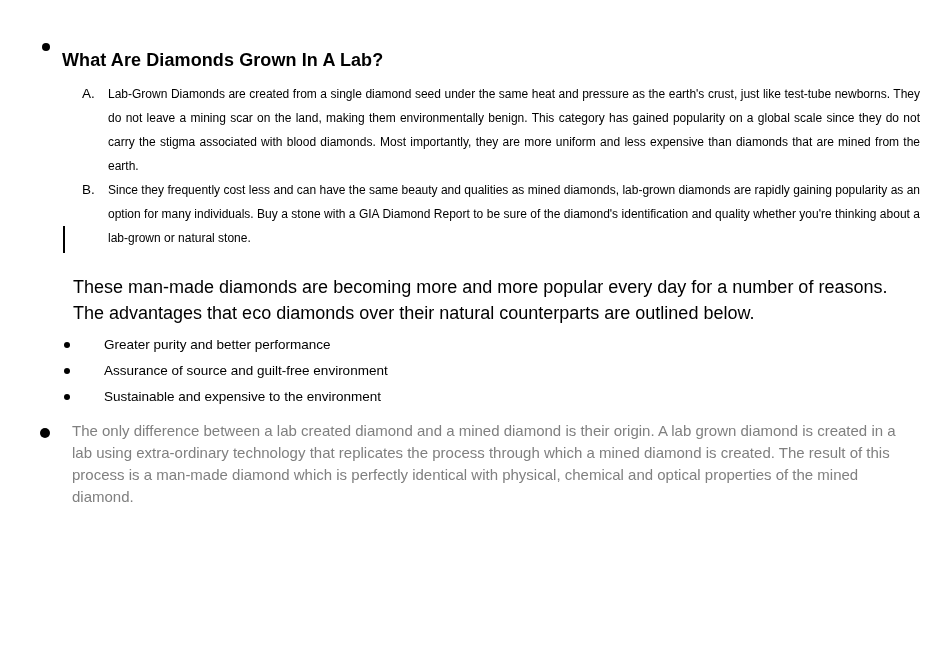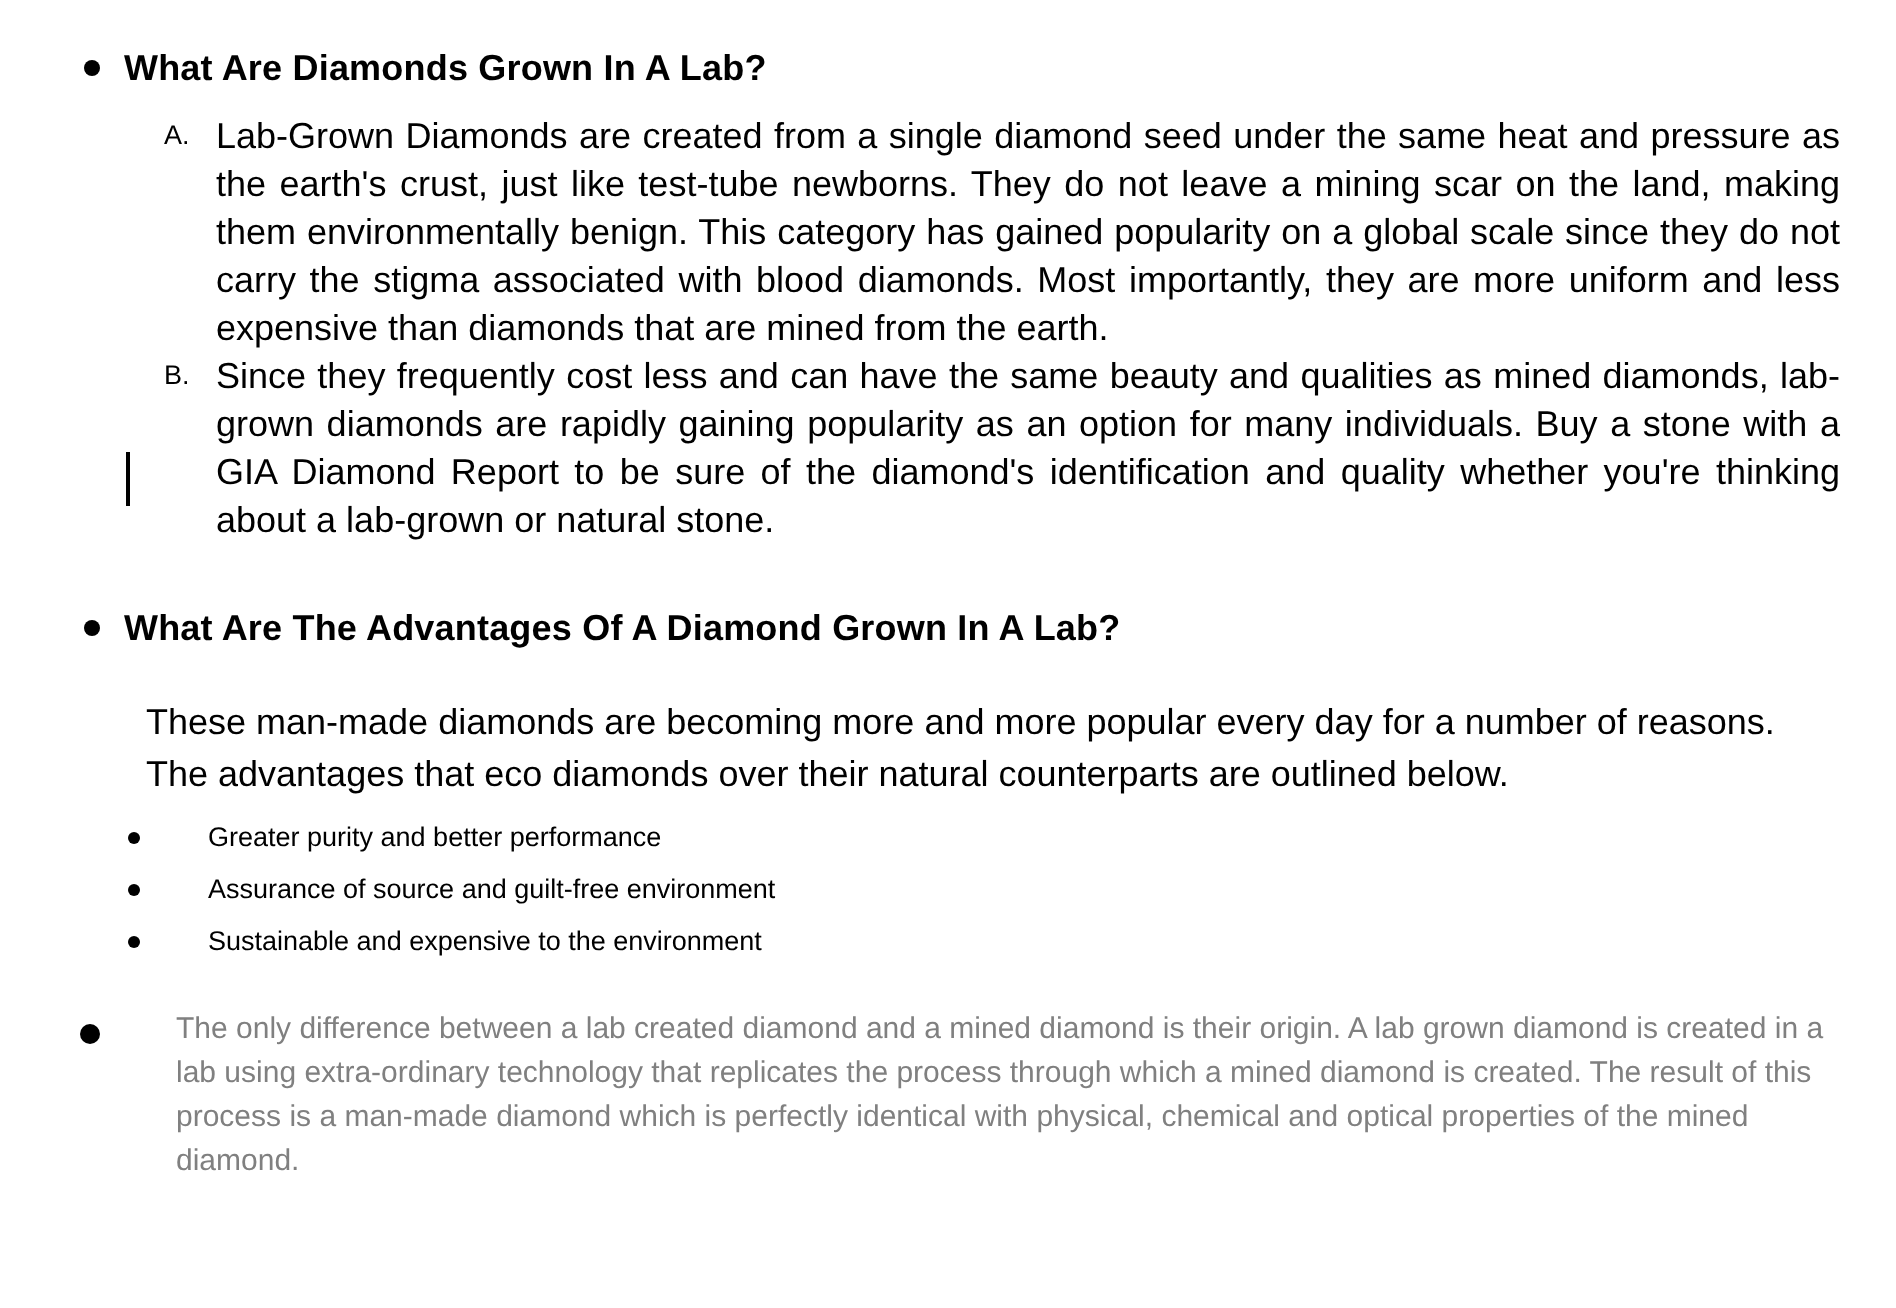--- a/index.html
+++ b/index.html
@@ -28,39 +28,40 @@
     height: 8px;
     border-radius: 50%;
     background: #000000;
     margin-right: 12px;
   }
   .doc-heading {
     font-size: 18px;
     line-height: 20px;
     font-weight: 700;
     letter-spacing: 0.1px;
+    margin-top: 26px;
   }
 
   
   .alpha-list {
     list-style: none;
     margin-top: 12px;
     margin-left: 82px;
     width: 838px;
   }
   .alpha-item { display: flex; }
   .alpha-marker {
     flex: none;
     width: 26px;
     font-size: 13.5px;
     line-height: 24px;
   }
   .alpha-text {
     width: 812px;
-    font-size: 18px;
+    font-size: 12px;
     line-height: 24px;
     text-align: justify;
   }
 
   
   .caret {
     position: absolute;
     left: 63px;
     top: 226px;
     width: 2px;
@@ -98,23 +99,22 @@
     margin-right: 12px;
   }
   .dot-label {
     font-size: 13.5px;
     line-height: 26px;
   }
 
   
   .note-row {
     display: flex;
-    margin-top: 20px;
+    margin-top: 10px;
     margin-left: 40px;
-    gap: 16px;
   }
   .note-bullet {
     flex: none;
     width: 10px;
     height: 10px;
     border-radius: 50%;
     background: #000000;
     margin-top: 8px;
     margin-right: 22px;
   }
@@ -141,24 +141,20 @@
       <p class="alpha-text">Lab-Grown Diamonds are created from a single diamond seed under the same heat and pressure as the earth's crust, just like test-tube newborns. They do not leave a mining scar on the land, making them environmentally benign. This category has gained popularity on a global scale since they do not carry the stigma associated with blood diamonds. Most importantly, they are more uniform and less expensive than diamonds that are mined from the earth.</p>
     </li>
     <li class="alpha-item">
       <span class="alpha-marker">B.</span>
       <p class="alpha-text">Since they frequently cost less and can have the same beauty and qualities as mined diamonds, lab-grown diamonds are rapidly gaining popularity as an option for many individuals. Buy a stone with a GIA Diamond Report to be sure of the diamond's identification and quality whether you're thinking about a lab-grown or natural stone.</p>
     </li>
   </ol>
 
   <div class="caret"></div>
 
-  <div class="h-row second">
-    <span class="h-bullet"></span>
-    <h1 class="doc-heading">What Are The Advantages Of A Diamond Grown In A Lab?</h1>
-  </div>
 
   <p class="intro">These man-made diamonds are becoming more and more popular every day for a number of reasons. The advantages that eco diamonds over their natural counterparts are outlined below.</p>
 
   <ul class="dot-list">
     <li class="dot-item">
       <span class="dot"></span>
       <span class="dot-label">Greater purity and better performance</span>
     </li>
     <li class="dot-item">
       <span class="dot"></span>

